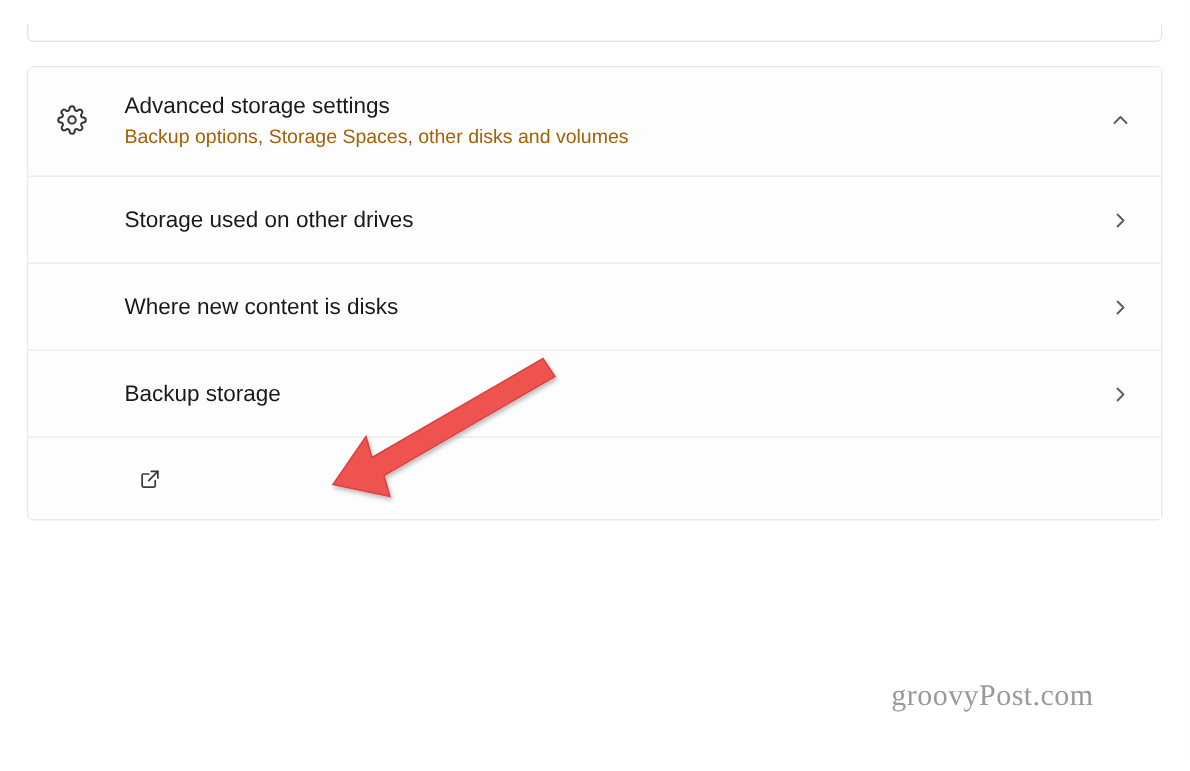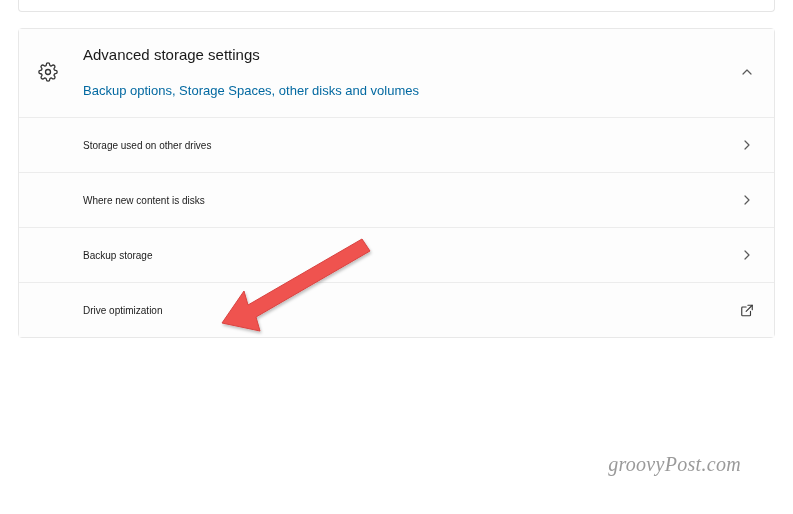--- a/index.html
+++ b/index.html
@@ -9,21 +9,21 @@
     }
     body {
       font-family: 'Segoe UI', Tahoma, Geneva, Verdana, sans-serif;
       background: #ffffff;
       width: 793px;
       height: 514px;
       overflow: hidden;
       position: relative;
     }
     .container {
-      padding: 0 18px;
+      padding: 16px 18px;
     }
     .top-border {
       height: 12px;
       border-bottom: 1px solid #e5e5e5;
       border-left: 1px solid #e5e5e5;
       border-right: 1px solid #e5e5e5;
       border-radius: 0 0 4px 4px;
       margin-bottom: 16px;
     }
     .panel {
@@ -52,22 +52,22 @@
       flex: 1;
     }
     .header-title {
       font-size: 15px;
       color: #1a1a1a;
       font-weight: 400;
       line-height: 1.3;
     }
     .header-subtitle {
       font-size: 13px;
-      color: #0369a1;
-      margin-top: 18px;
+      color: #a16207;
+      margin-top: 2px;
       line-height: 1.3;
     }
     .chevron {
       width: 14px;
       height: 14px;
       display: flex;
       align-items: center;
       justify-content: center;
       flex-shrink: 0;
       margin-left: 10px;
@@ -78,41 +78,40 @@
       padding: 20px 20px 20px 64px;
       border-bottom: 1px solid #ececec;
       background: #fdfdfd;
       cursor: pointer;
     }
     .item-row.last-visible {
       border-bottom: none;
     }
     .item-label {
       flex: 1;
-      font-size: 10px;
+      font-size: 15px;
       color: #1a1a1a;
       font-weight: 400;
     }
     .arrow-annotation {
       position: absolute;
       left: 214px;
       top: 231px;
       pointer-events: none;
       z-index: 10;
     }
     .watermark {
       position: absolute;
-      right: 52px;
+      right: 64px;
       bottom: 38px;
       font-family: Georgia, 'Times New Roman', serif;
       font-size: 20px;
       color: #9a9a9a;
       pointer-events: none;
       letter-spacing: 0.3px;
-      font-style: italic;
     }
   </style>
 </head>
 <body>
 
 <div class="container">
   <div class="top-border"></div>
 
   <div class="panel">
     <div class="header-row">
@@ -156,21 +155,20 @@
     <div class="item-row">
       <span class="item-label">Backup storage</span>
       <span class="chevron">
         <svg viewBox="0 0 12 12" width="12" height="12" fill="none" stroke="#5a5a5a" stroke-width="1.2" stroke-linecap="round" stroke-linejoin="round">
           <polyline points="4,2 8,6 4,10"></polyline>
         </svg>
       </span>
     </div>
 
     <div class="item-row last-visible">
-      <span class="item-label">Drive optimization</span>
       <span class="chevron">
         <svg viewBox="0 0 16 16" width="15" height="15" fill="none" stroke="#3a3a3a" stroke-width="1.3" stroke-linecap="round" stroke-linejoin="round">
           <path d="M12 9v4a1 1 0 0 1-1 1H3a1 1 0 0 1-1-1V5a1 1 0 0 1 1-1h4"></path>
           <polyline points="9,2 14,2 14,7"></polyline>
           <line x1="14" y1="2" x2="7" y2="9"></line>
         </svg>
       </span>
     </div>
   </div>
 </div>

